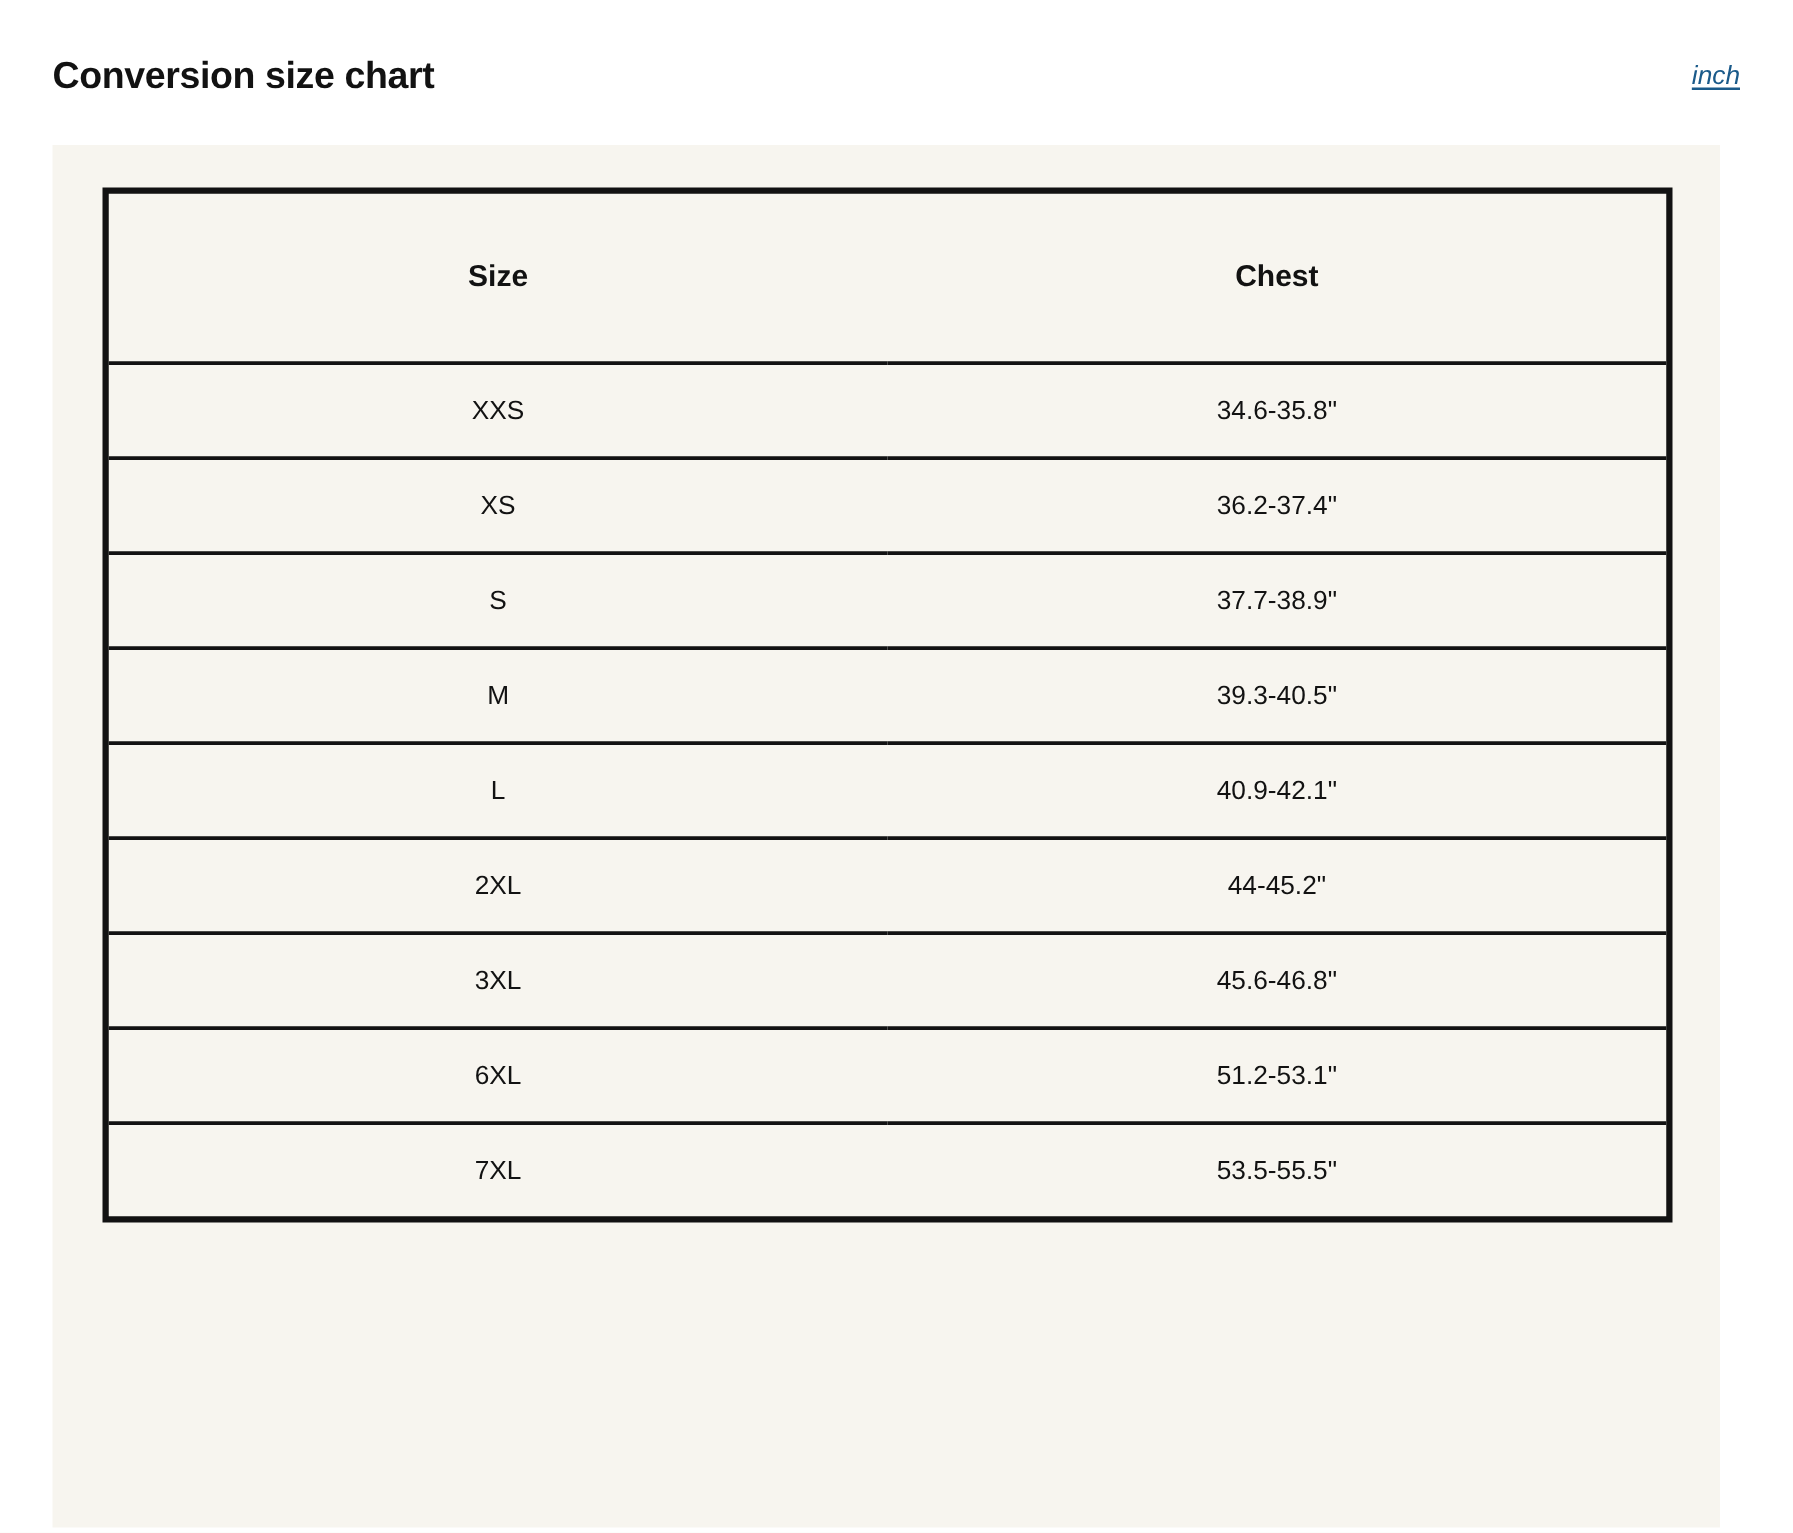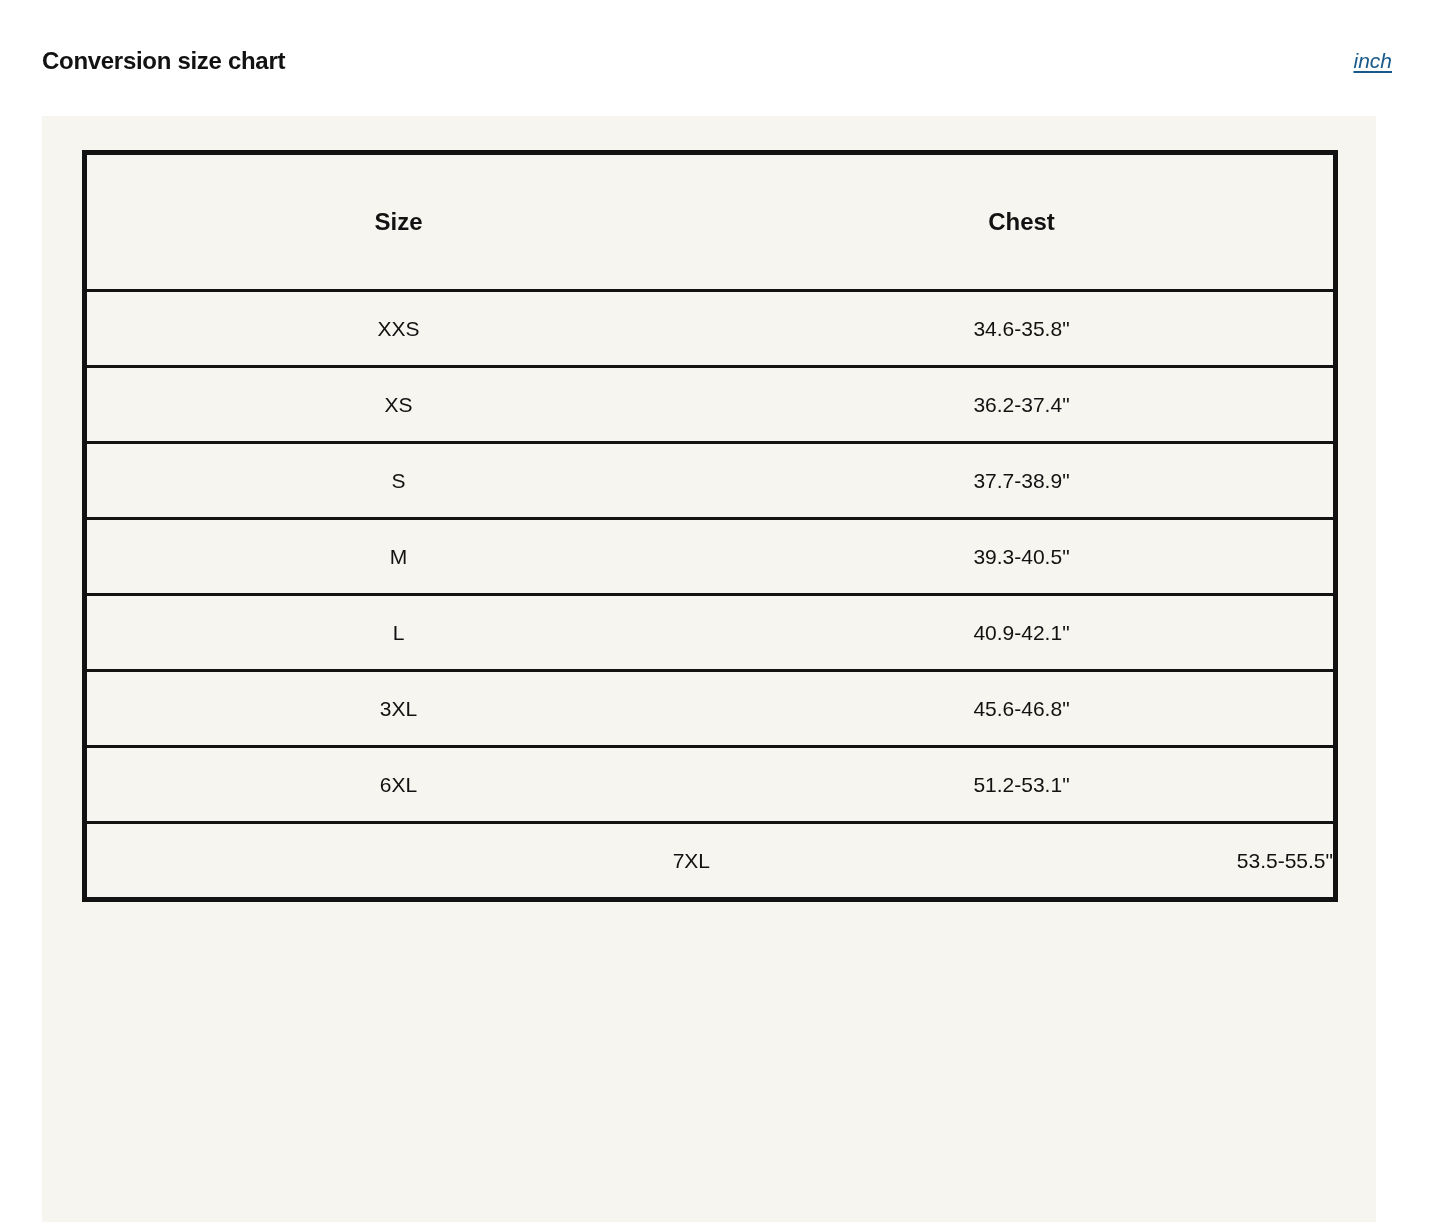--- a/index.html
+++ b/index.html
@@ -24,21 +24,21 @@
     position: absolute;
     top: 30px;
     left: 42px;
     right: 42px;
     height: 62px;
     display: flex;
     align-items: center;
     justify-content: space-between;
   }
   .title {
-    font-size: 24px;
+    font-size: 30px;
     font-weight: 700;
     letter-spacing: -0.3px;
     color: #121212;
     line-height: 1.2;
     margin: 0;
   }
   .unit-link {
     font-size: 21px;
     color: #1a5a8a;
     text-decoration: underline;
@@ -81,21 +81,20 @@
     height: 134px;
     font-weight: 700;
     font-size: 24px;
   }
   tbody td {
     height: 73px;
     font-weight: 400;
   }
   tbody tr:last-child td {
     border-bottom: none;
-    text-align: right;
   }
   col.c-size { width: 50%; }
   col.c-chest { width: 50%; }
 </style>
 </head>
 <body>
 
 <div class="page">
 
   <div class="header">
@@ -131,20 +130,24 @@
           </tr>
           <tr>
             <td>M</td>
             <td>39.3-40.5"</td>
           </tr>
           <tr>
             <td>L</td>
             <td>40.9-42.1"</td>
           </tr>
           <tr>
+            <td>2XL</td>
+            <td>44-45.2"</td>
+          </tr>
+          <tr>
             <td>3XL</td>
             <td>45.6-46.8"</td>
           </tr>
           <tr>
             <td>6XL</td>
             <td>51.2-53.1"</td>
           </tr>
           <tr>
             <td>7XL</td>
             <td>53.5-55.5"</td>

